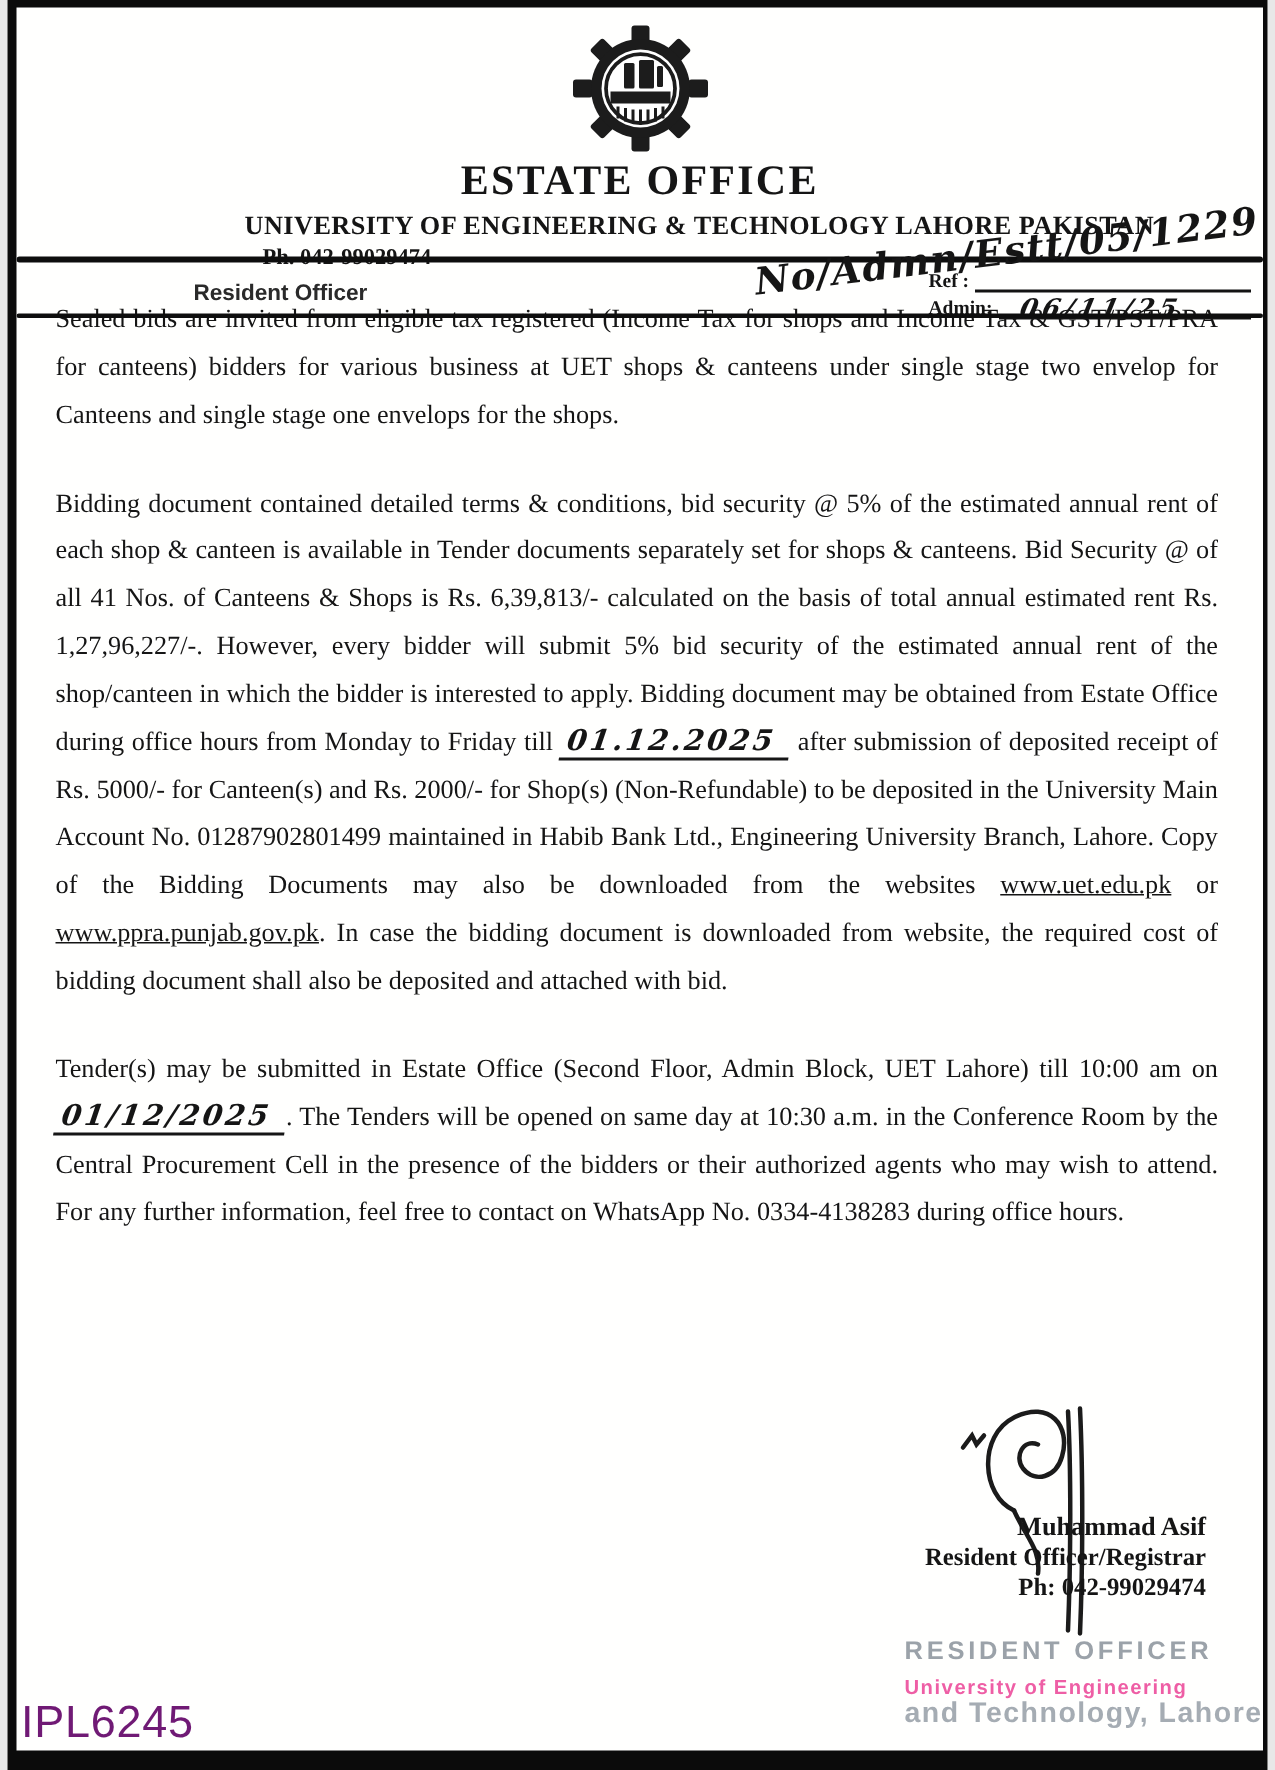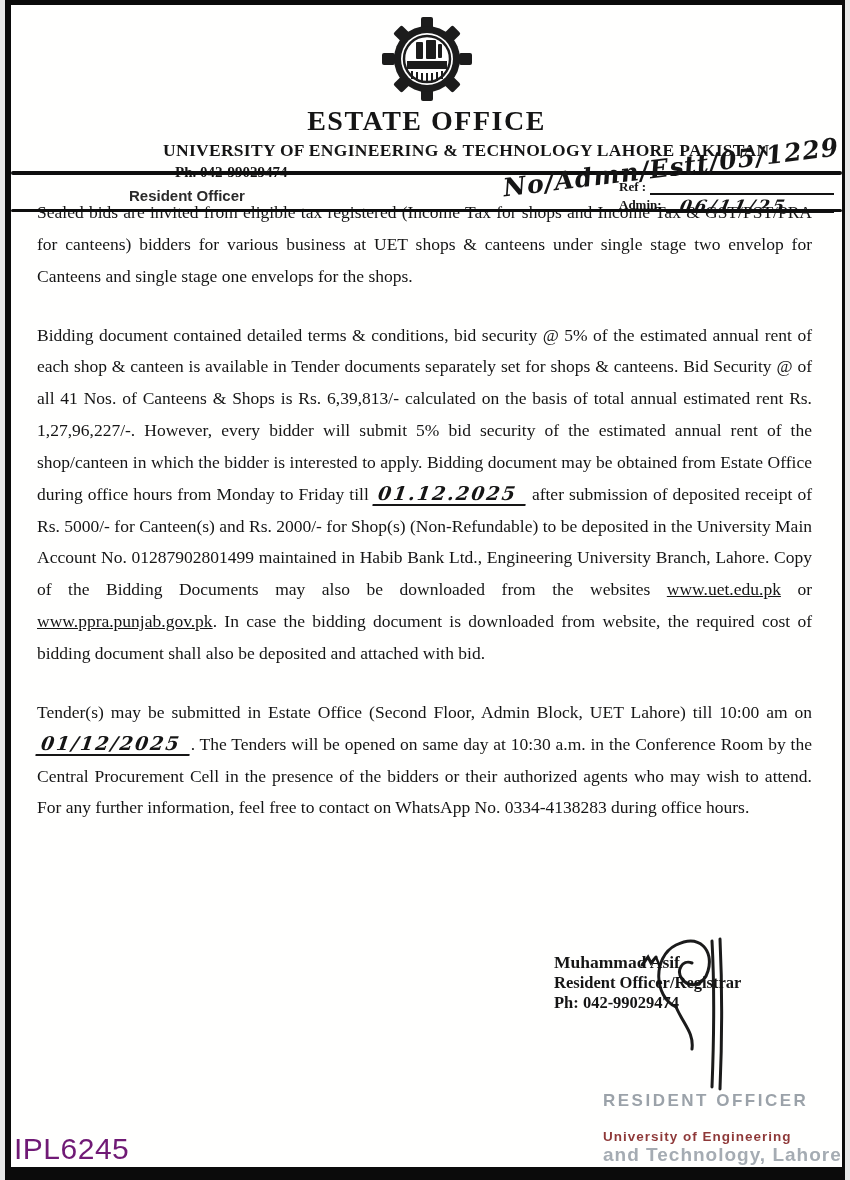--- a/index.html
+++ b/index.html
@@ -37,31 +37,31 @@
                     border-bottom:2.5px solid #111; padding-bottom:2px; }
 
   .body-par { margin:16px 30px 0 26px; font-size:17.5px; line-height:1.82;
               text-align:justify; font-weight:500; }
   .par-gap { margin-top:27px; }
   .u { text-decoration:underline; }
   .hw-date { display:inline-block; font-family:"DejaVu Serif", serif; font-style:italic;
              font-size:19px; font-weight:bold; transform:skewX(-8deg);
              border-bottom:2px solid #161616; padding:0 10px 0 4px; letter-spacing:2px; line-height:1.1; }
 
-  .sig-block { position:absolute; top:947px; right:38px; width:250px; text-align:left;
+  .sig-block { position:absolute; top:1002px; right:38px; width:250px; text-align:right;
                font-weight:bold; line-height:1.22; }
   .sig-name { font-size:17.5px; }
   .sig-line { font-size:16.5px; }
   .sig-scribble { position:absolute; top:932px; right:88px; }
 
   .stamp { position:absolute; top:1086px; left:592px; width:240px;
            font-family:"Liberation Sans", sans-serif; font-weight:bold;
            color:#8e969e; opacity:0.88; }
   .stamp-1 { font-size:17px; letter-spacing:2.5px; }
-  .stamp-2 { font-size:13.5px; letter-spacing:1px; margin-top:18px; color:#7f1d1d; }
+  .stamp-2 { font-size:13.5px; letter-spacing:1px; margin-top:6px; color:#ec4899; }
   .stamp-3 { font-size:19px; letter-spacing:1px; color:#99a1a9; }
 
   .footer-code { position:absolute; left:3px; bottom:1px; font-family:"Liberation Sans", sans-serif;
                  font-weight:normal; font-size:30px; color:#701a75; letter-spacing:0.5px;margin-top:32px; }
 </style>
 </head>
 <body>
 
 <div class="page">
 

